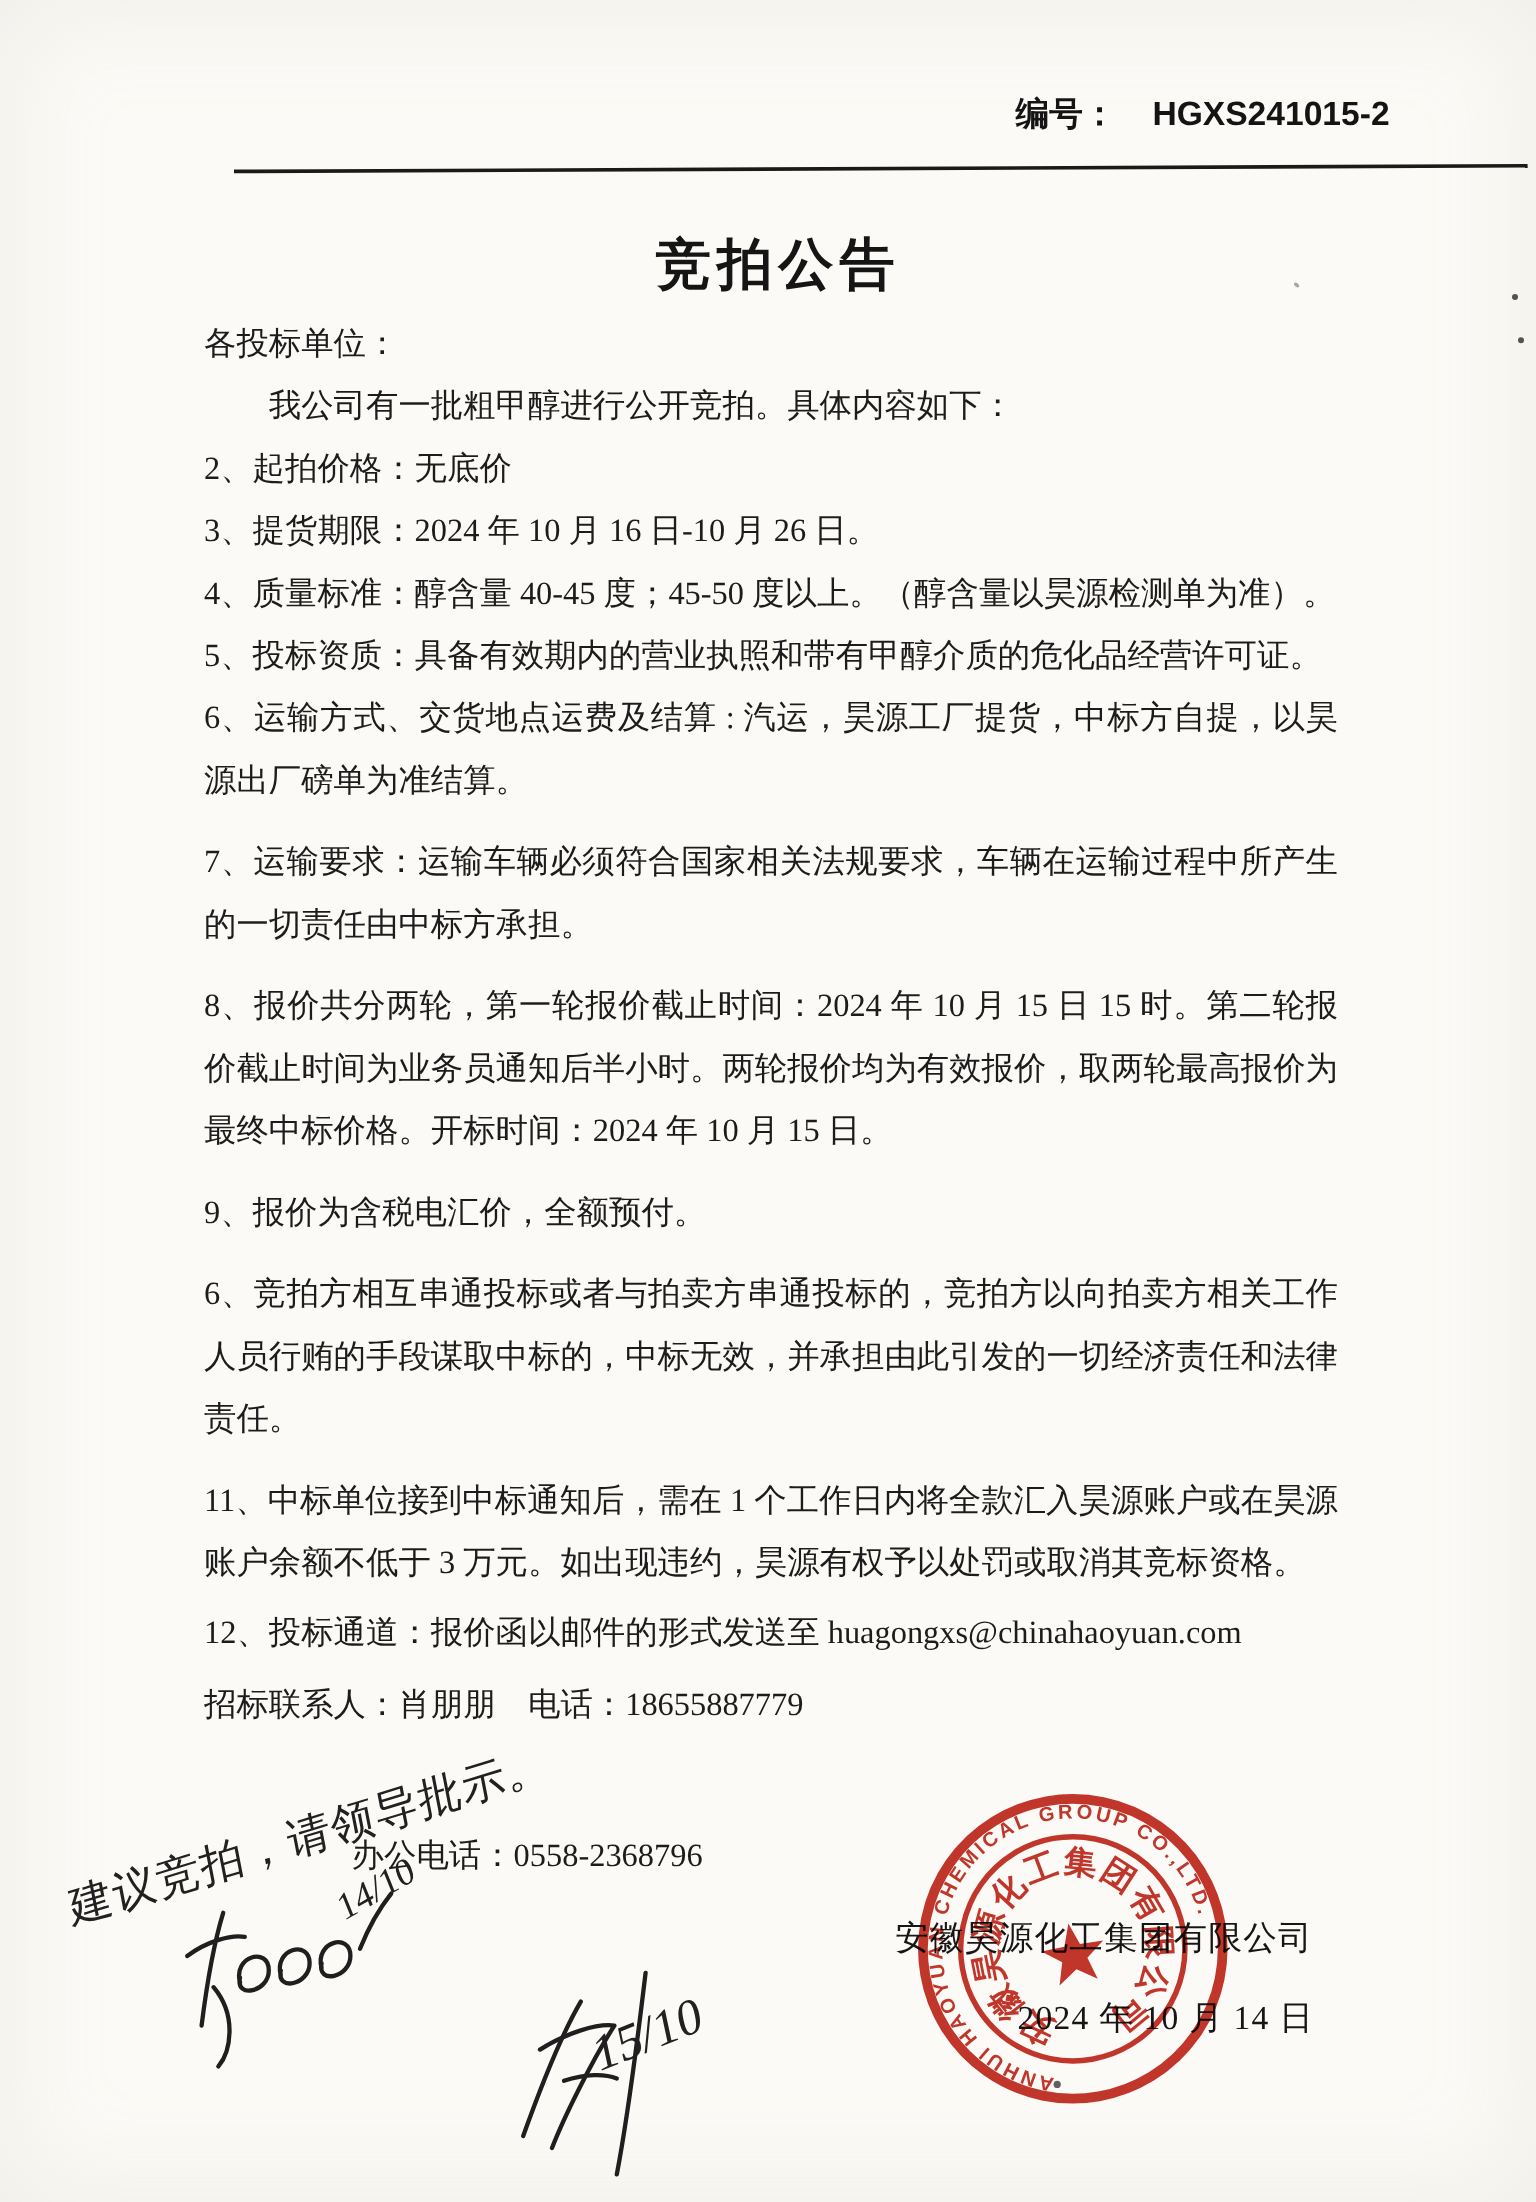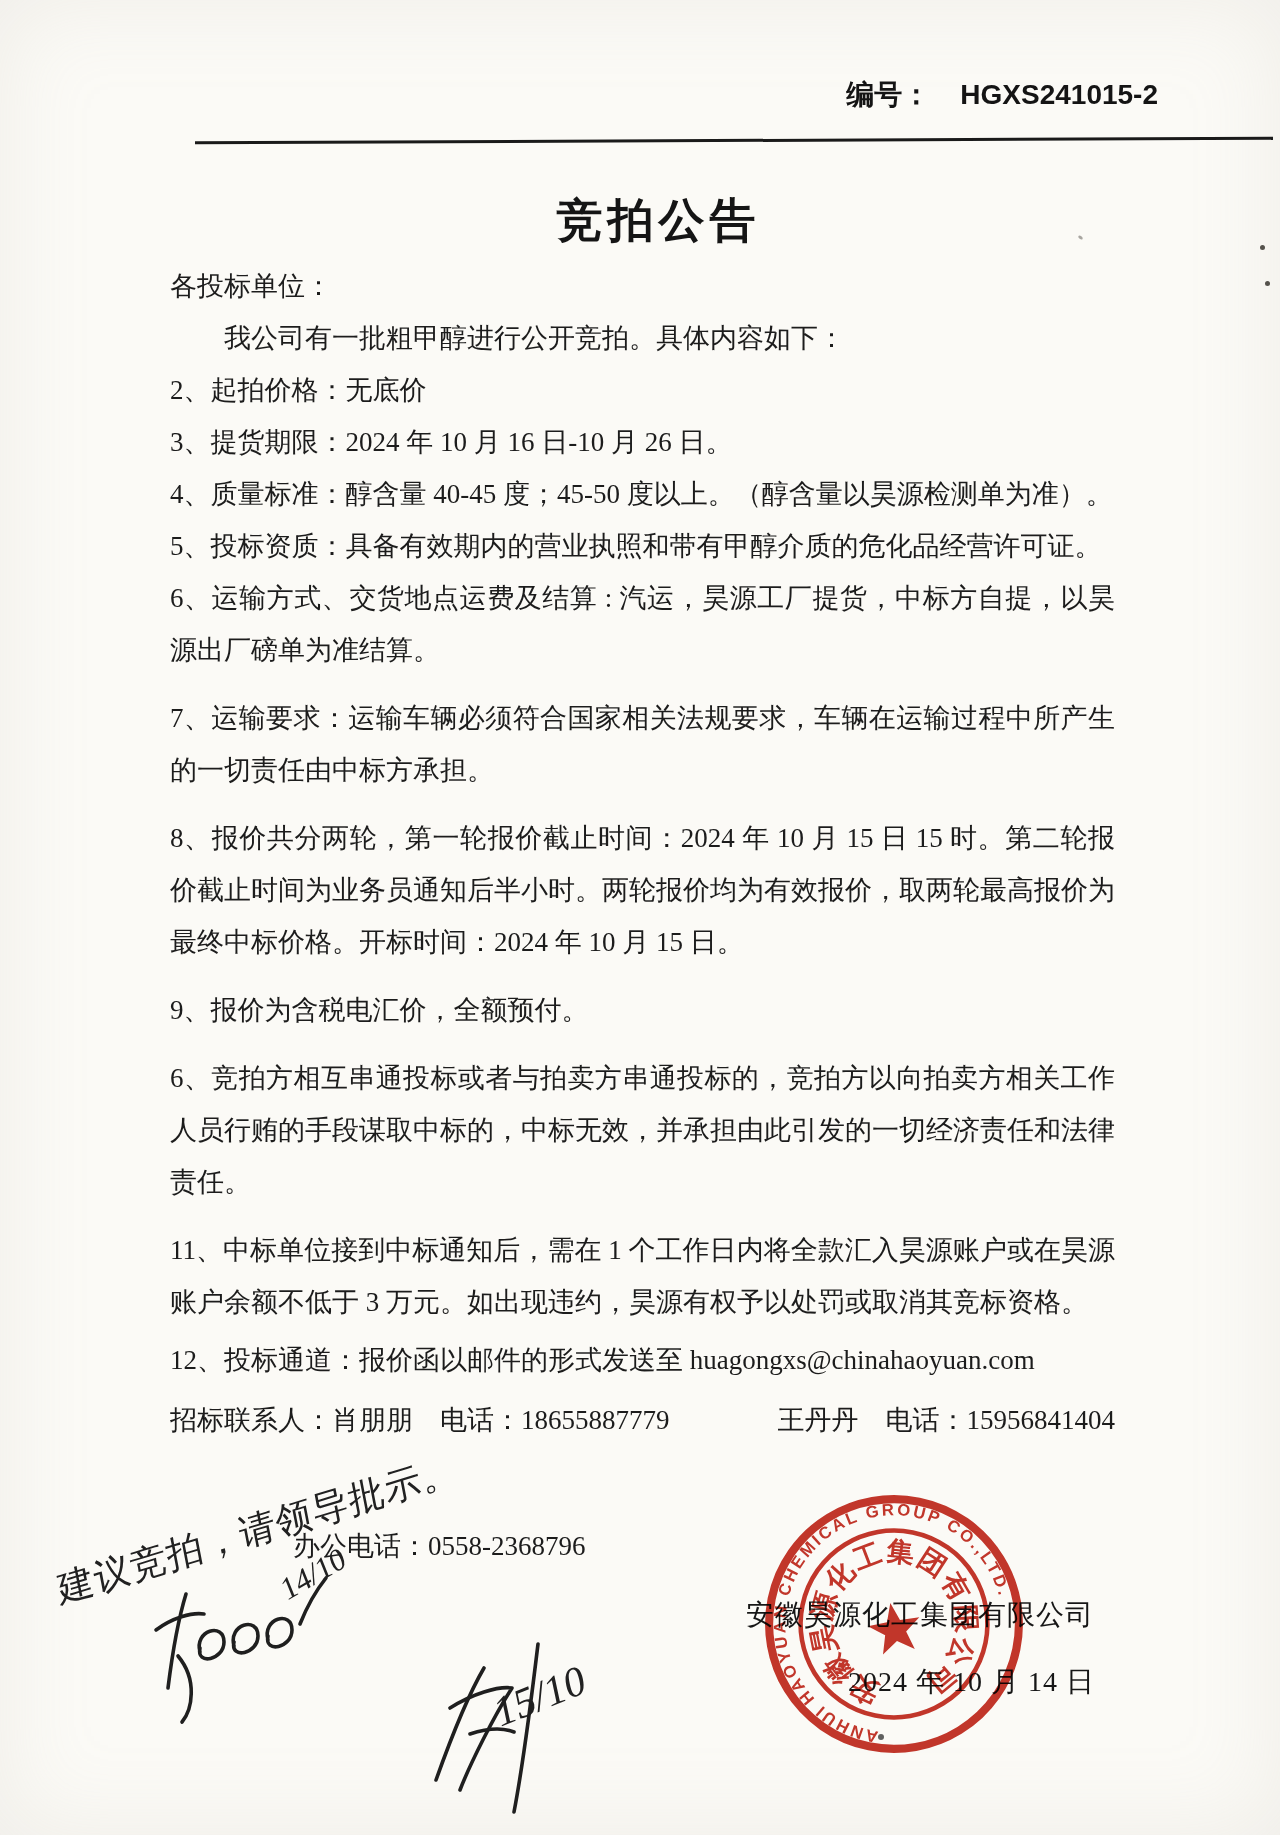--- a/index.html
+++ b/index.html
@@ -17,21 +17,21 @@
     position:absolute;top:76px;right:122px;
     display:flex;align-items:baseline;gap:30px;
     font-family:"Liberation Sans","DejaVu Sans",sans-serif;
     font-weight:700;font-size:28px;color:#141414;
   }
   .rule{
     position:absolute;top:139px;left:195px;width:1078px;height:3px;
     background:#1a1a1a;transform:rotate(-0.25deg);
   }
   .title{
-    position:absolute;top:190px;left:186px;width:945px;
+    position:absolute;top:190px;left:176px;width:945px;
     text-align:center;
     font-family:"Liberation Sans","DejaVu Sans",sans-serif;
     font-weight:700;font-size:46px;letter-spacing:5px;color:#151515;
   }
   
   .body{
     position:absolute;top:260px;left:170px;width:945px;
     font-size:27px;line-height:52px;color:#1c1c1c;
   }
   .body p{margin:0;text-align:justify;}
@@ -105,21 +105,20 @@
     <p>5、投标资质：具备有效期内的营业执照和带有甲醇介质的危化品经营许可证。</p>
     <p>6、运输方式、交货地点运费及结算 : 汽运，昊源工厂提货，中标方自提，以昊源出厂磅单为准结算。</p>
     <p class="gap">7、运输要求：运输车辆必须符合国家相关法规要求，车辆在运输过程中所产生的一切责任由中标方承担。</p>
     <p class="gap">8、报价共分两轮，第一轮报价截止时间：2024 年 10 月 15 日 15 时。第二轮报价截止时间为业务员通知后半小时。两轮报价均为有效报价，取两轮最高报价为最终中标价格。开标时间：2024 年 10 月 15 日。</p>
     <p class="gap">9、报价为含税电汇价，全额预付。</p>
     <p class="gap">6、竞拍方相互串通投标或者与拍卖方串通投标的，竞拍方以向拍卖方相关工作人员行贿的手段谋取中标的，中标无效，并承担由此引发的一切经济责任和法律责任。</p>
     <p class="gap">11、中标单位接到中标通知后，需在 1 个工作日内将全款汇入昊源账户或在昊源账户余额不低于 3 万元。如出现违约，昊源有权予以处罚或取消其竞标资格。</p>
     <p class="gap-sm">12、投标通道：报价函以邮件的形式发送至 huagongxs@chinahaoyuan.com</p>
     <div class="contacts">
       <span>招标联系人：肖朋朋　电话：18655887779</span>
-      <span>王丹丹　电话：15956841404</span>
     </div>
   </div>
 
   <div class="office-phone">办公电话：0558-2368796</div>
 
   <div class="company-line">安徽昊源化工集团有限公司</div>
   <div class="date-line">2024 年 10 月 14 日</div>
 
   <span class="hand hand-note">建议竞拍，请领导批示。</span>
   <span class="hand hand-note-date">14/10</span>

